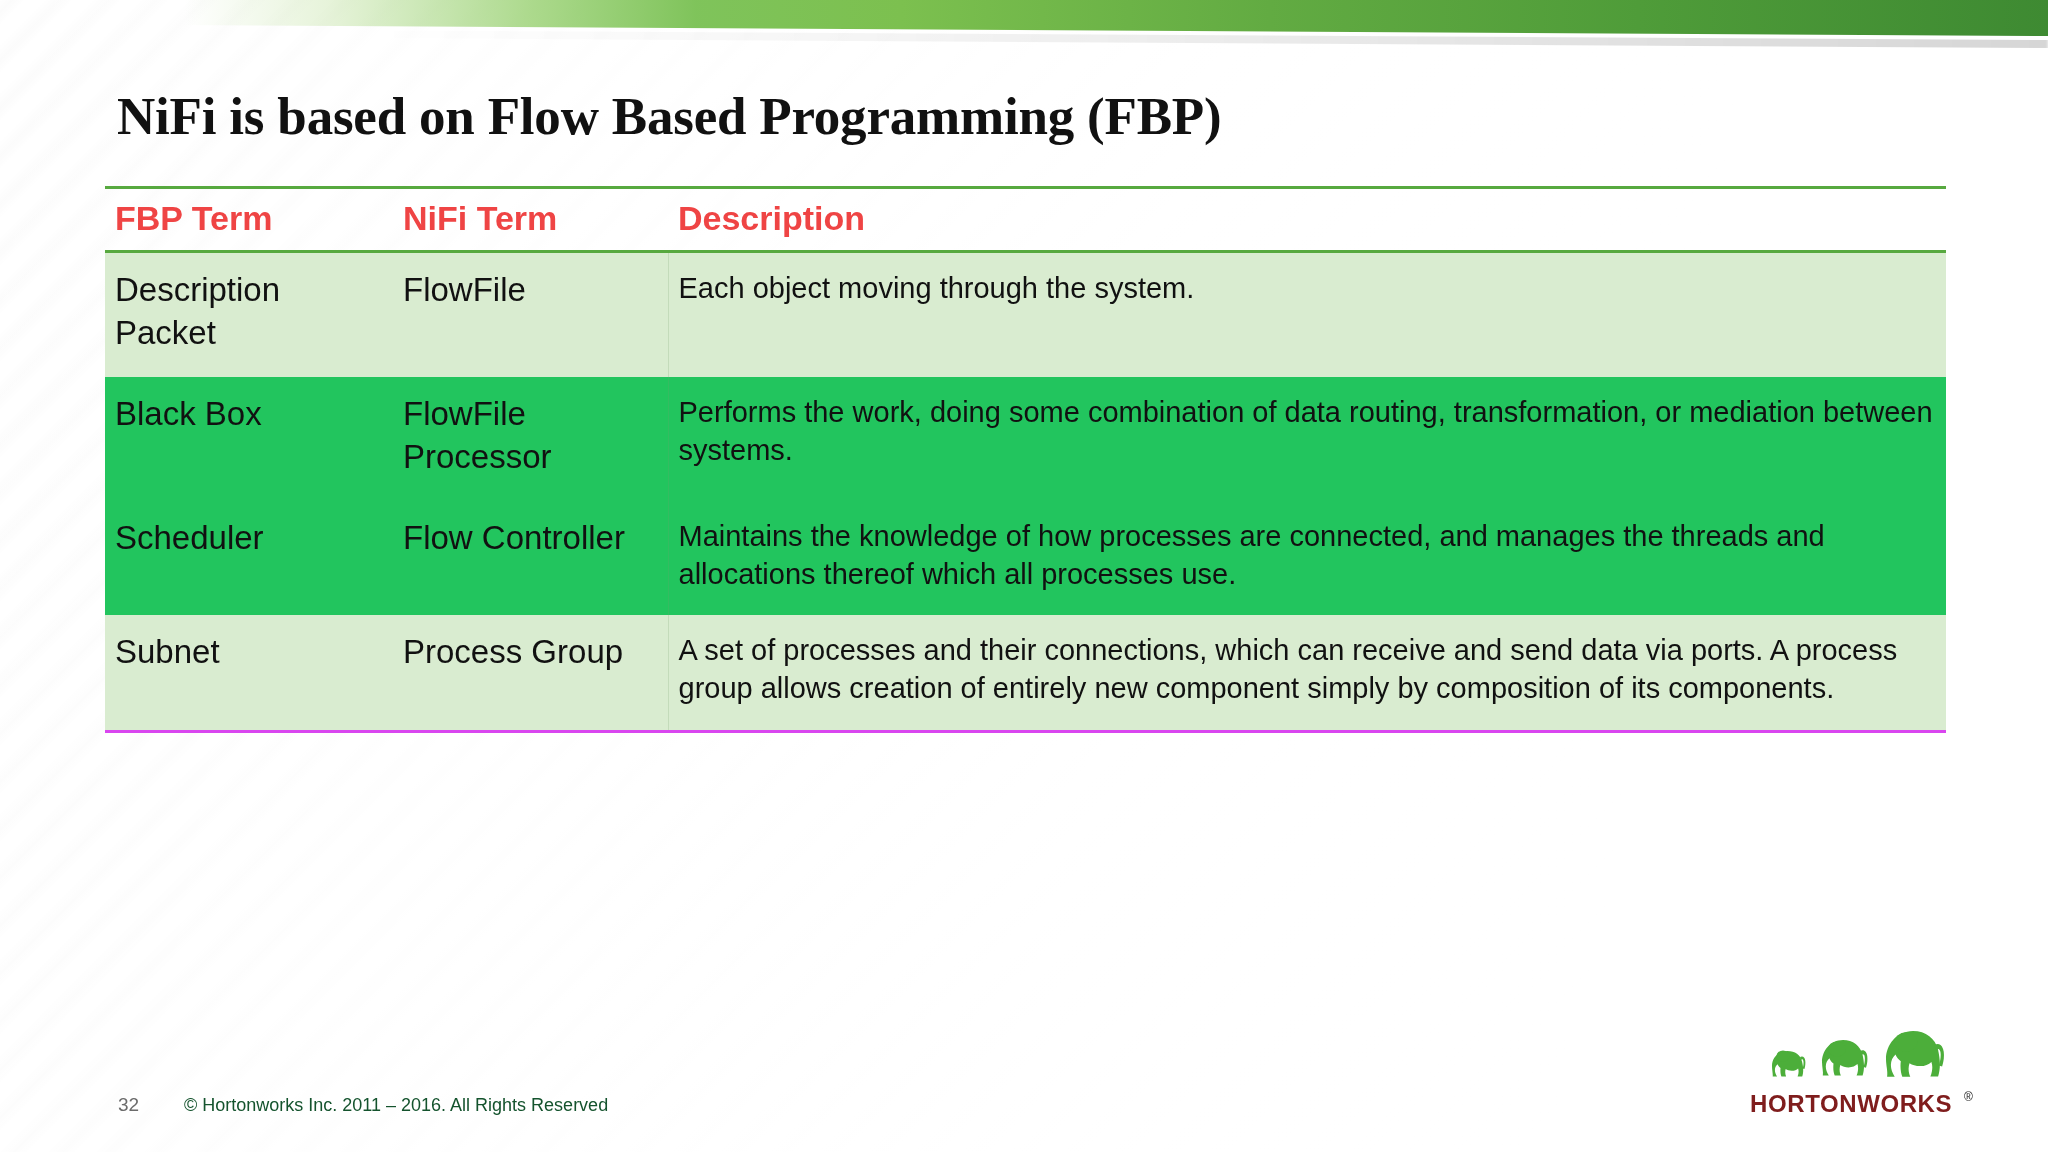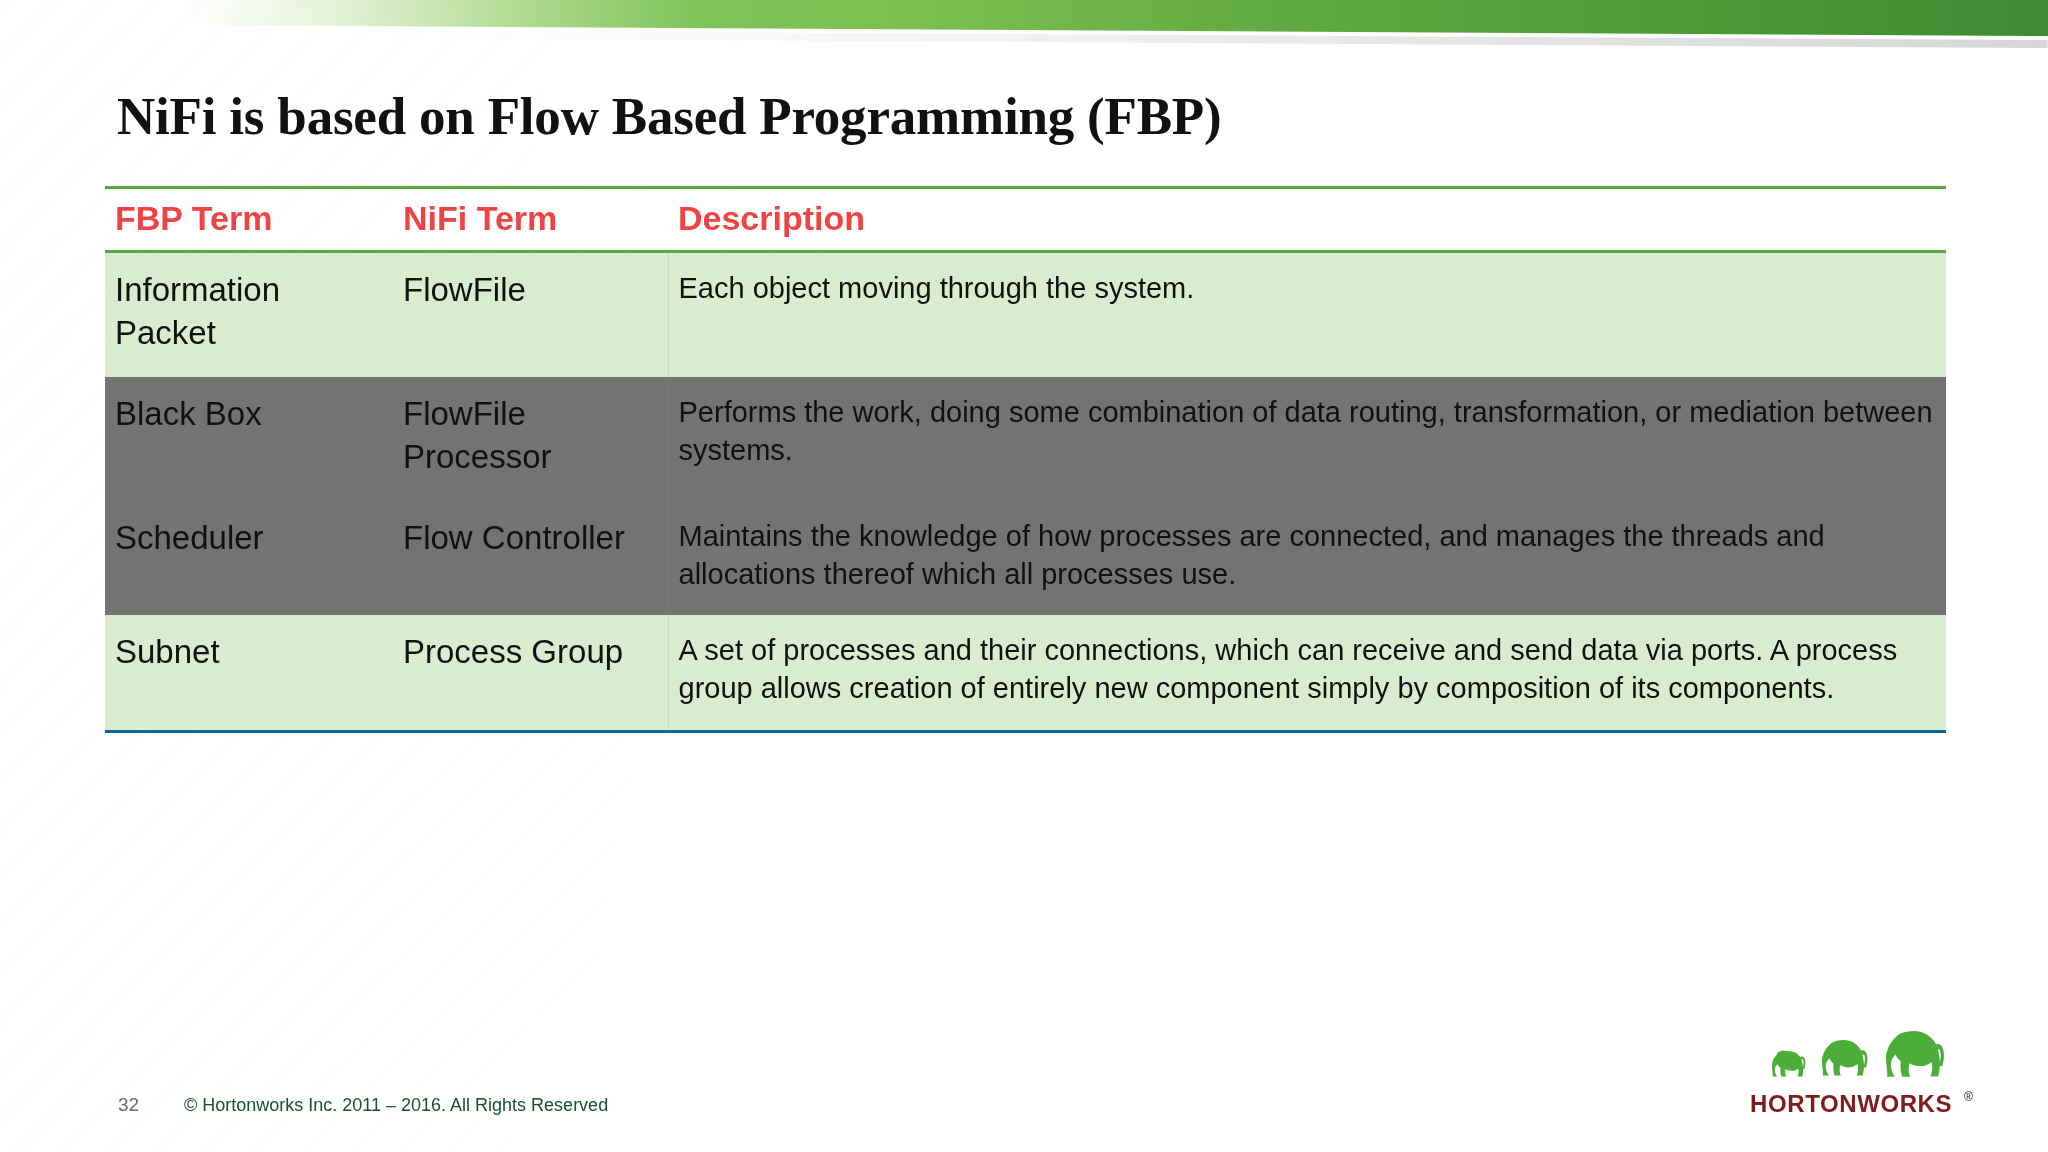--- a/index.html
+++ b/index.html
@@ -113,22 +113,22 @@
     font-size: 34px;
     font-weight: bold;
     color: #ef4444;
     padding: 10px 0 12px 10px;
     border-top: 3px solid #57a93f;
     border-bottom: 3px solid #57a93f;
     vertical-align: bottom;
   }
 
   table.fbp tbody tr.band-green td { background: #d9ecd0; }
-  table.fbp tbody tr.band-white td { background: #737373; }
-  table.fbp tbody tr.last-row td { border-bottom: 3px solid #0369a1; }
+  table.fbp tbody tr.band-white td { background: #22c55e; }
+  table.fbp tbody tr.last-row td { border-bottom: 3px solid #d946ef; }
 
   table.fbp tbody td {
     vertical-align: top;
     color: #111111;
     padding: 16px 10px 22px 10px;
   }
   td.term, td.nifi {
     font-size: 33px;
     line-height: 1.30;
   }
@@ -205,21 +205,21 @@
       </colgroup>
       <thead>
         <tr>
           <th>FBP Term</th>
           <th>NiFi Term</th>
           <th>Description</th>
         </tr>
       </thead>
       <tbody>
         <tr class="band-green">
-          <td class="term">Information Packet</td>
+          <td class="term">Description Packet</td>
           <td class="nifi">FlowFile</td>
           <td class="desc">Each object moving through the system.</td>
         </tr>
         <tr class="band-white">
           <td class="term">Black Box</td>
           <td class="nifi">FlowFile Processor</td>
           <td class="desc">Performs the work, doing some combination of data routing, transformation, or mediation between systems.</td>
         </tr>
         <tr class="band-white">
           <td class="term">Scheduler</td>

